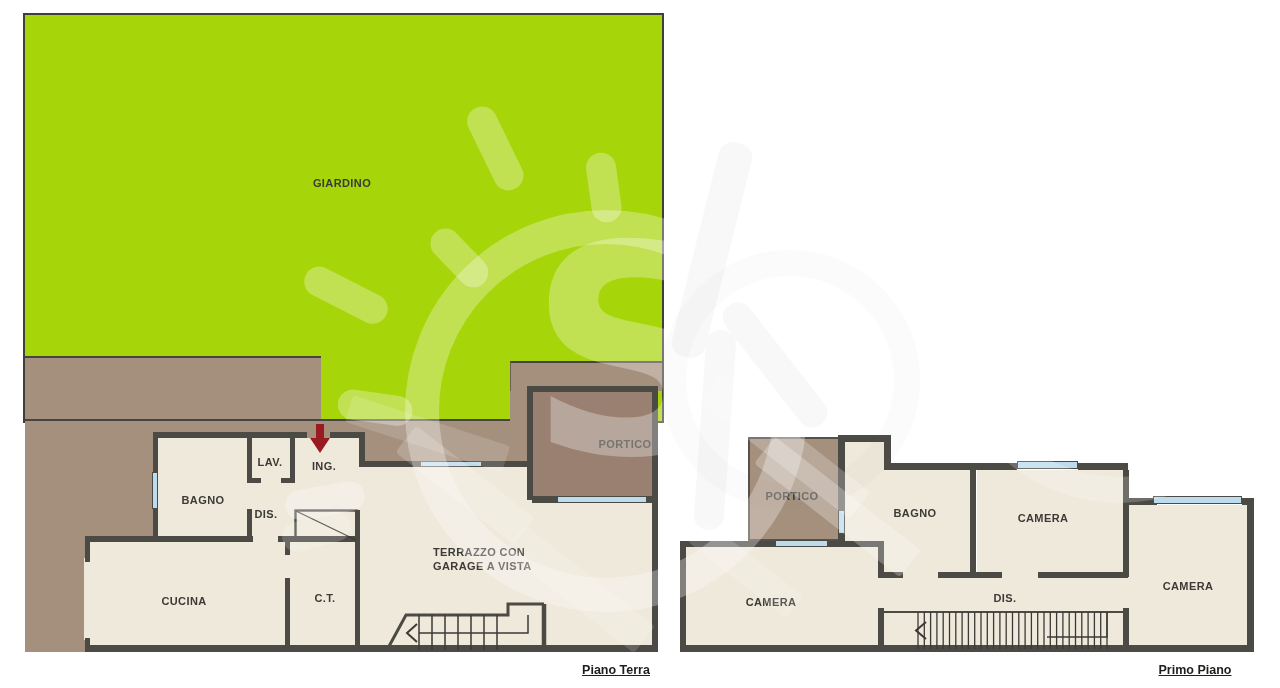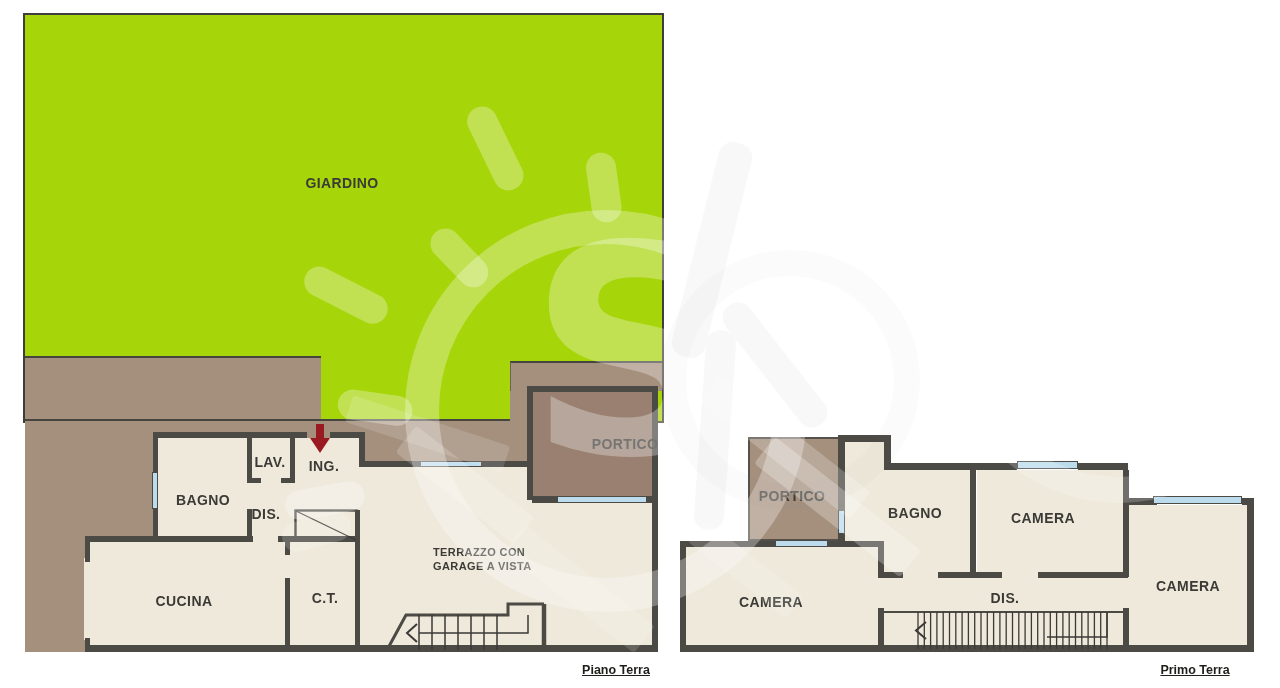--- a/index.html
+++ b/index.html
@@ -8,21 +8,21 @@
   #canvas *{box-sizing:border-box;}
   .abs{position:absolute;}
   
   .garden{background:#a6d50a;border:2px solid #3f3e3a;}
   .pave{background:#a5907d;}
   .pave-dark{background:#998070;}
   .floor{background:#efe9db;}
   .wall{background:#4c4a45;}
   .win{background:#bcdcee;border:1px solid #4c4a45;}
   
-  .rlabel{position:absolute;transform:translate(-50%,-50%);font-weight:bold;font-size:14px;
+  .rlabel{position:absolute;transform:translate(-50%,-50%);font-weight:bold;font-size:11px;
           line-height:1;color:#3b3a36;letter-spacing:.4px;white-space:nowrap;}
   .biglabel{position:absolute;transform:translate(-50%,-50%);font-weight:bold;font-size:12.5px;
           color:#1f1e1b;text-decoration:underline;white-space:nowrap;}
   .twoline{position:absolute;font-weight:bold;font-size:11px;line-height:13.5px;
           color:#3b3a36;letter-spacing:.4px;white-space:nowrap;}
   
   #wm{position:absolute;left:0;top:0;width:1280px;height:688px;pointer-events:none;z-index:50;}
   .ray{position:absolute;left:640px;top:445px;height:30px;border-radius:15px;
        background:rgba(255,255,255,.30);transform-origin:0 50%;margin-top:-15px;}
   .ring{position:absolute;border-radius:50%;}
@@ -162,21 +162,21 @@
       <path d="M163 28 H223 V3" stroke="#3b3a37" stroke-width="1.4" fill="none"></path>
       <path d="M42 13 L32 21.5 L42 30" fill="none" stroke="#3b3a37" stroke-width="2"></path>
     </svg>
 
     <div class="rlabel" style="left:792px;top:496px;">PORTICO</div>
     <div class="rlabel" style="left:915px;top:513px;">BAGNO</div>
     <div class="rlabel" style="left:1043px;top:518px;">CAMERA</div>
     <div class="rlabel" style="left:1188px;top:586px;">CAMERA</div>
     <div class="rlabel" style="left:771px;top:602px;">CAMERA</div>
     <div class="rlabel" style="left:1005px;top:598px;">DIS.</div>
-    <div class="biglabel" style="left:1195px;top:670px;">Primo Terra</div>
+    <div class="biglabel" style="left:1195px;top:670px;">Primo Piano</div>
   </div>
 
   <div id="wm">
 
     <div class="ring" style="left:405px;top:210px;width:402px;height:402px;border:34px solid rgba(255,255,255,.30);"></div>
 
     <div class="wm-s" style="left:528px;top:208px;font-size:290px;">S</div>
 
     <span class="ray" style="width:75px;transform:rotate(188deg) translateX(230px);"></span>
     <span class="ray" style="width:90px;transform:rotate(207deg) translateX(285px);"></span>

